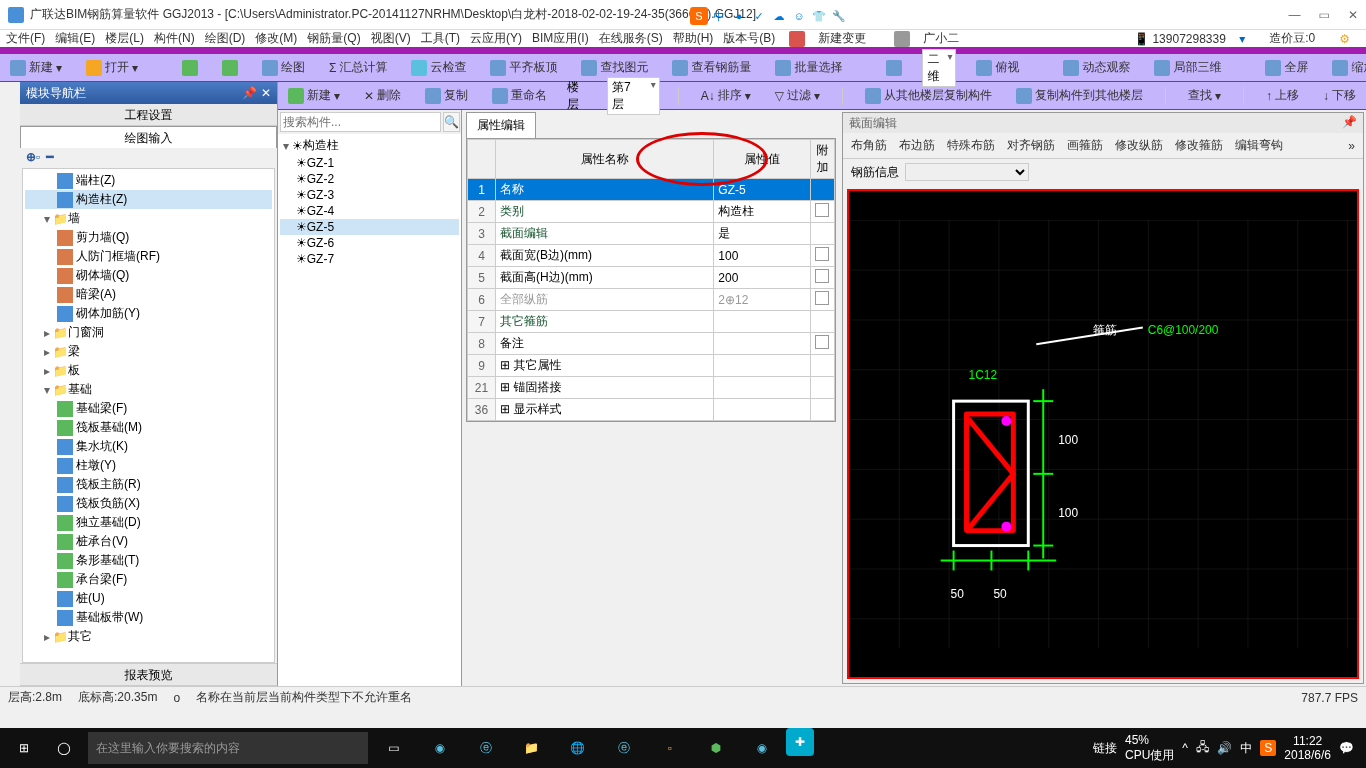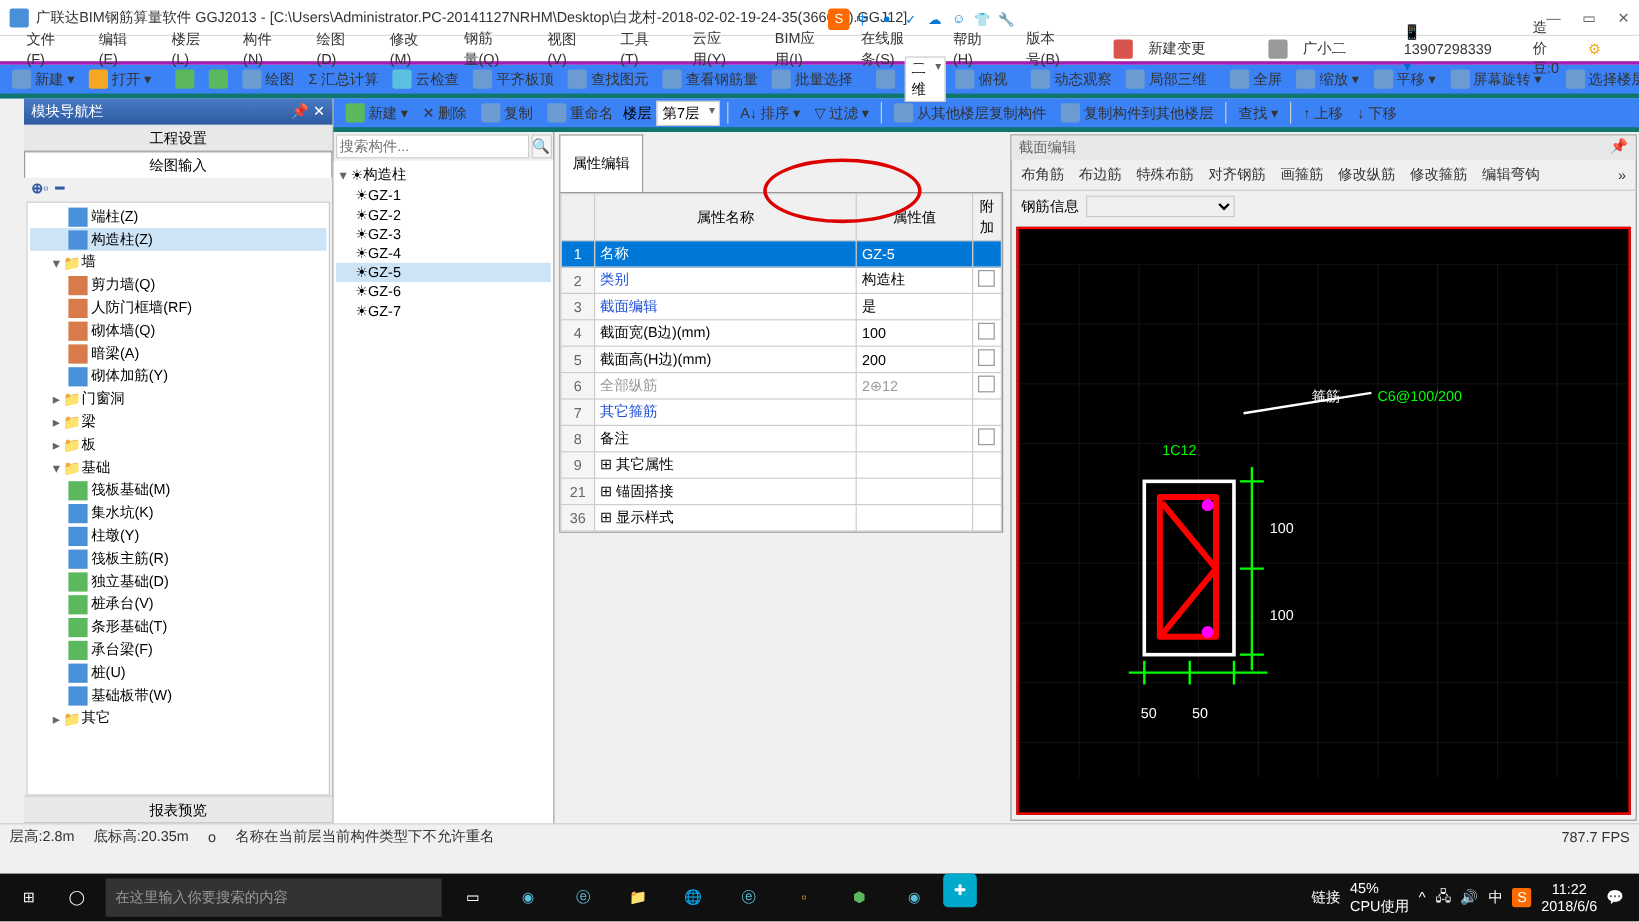--- a/index.html
+++ b/index.html
@@ -4,26 +4,26 @@
 <style>
 *{box-sizing:border-box;margin:0;padding:0;font-family:"Microsoft YaHei",SimSun,Arial,sans-serif;font-size:12px;}
 body{background:#f0f0f0;width:1366px;height:768px;overflow:hidden;position:relative;}
 .titlebar{height:30px;background:#fff;display:flex;align-items:center;padding:0 8px;border-bottom:1px solid #ddd;}
 .titlebar .icon{width:16px;height:16px;background:#4a90d9;border-radius:2px;margin-right:6px;}
 .titlebar .title{flex:1;color:#333;}
 .titlebar .winbtns{display:flex;gap:18px;color:#666;}
 .titlebar .winbtns span{cursor:pointer;}
 .ime-bar{position:absolute;top:7px;left:690px;display:flex;gap:2px;align-items:center;}
 .ime-bar span{width:18px;height:18px;display:inline-flex;align-items:center;justify-content:center;font-size:11px;}
-.menubar{height:24px;background:#fff;display:flex;align-items:center;padding:0 22px;border-bottom:3px solid #a21caf;gap:24px;}
+.menubar{height:24px;background:#fff;display:flex;align-items:center;padding:0 6px;border-bottom:7px solid #a21caf;}
 .menubar span{margin-right:10px;color:#333;cursor:pointer;}
 .menubar .right{margin-left:auto;display:flex;gap:14px;align-items:center;}
 .menubar .link{color:#0066cc;}
 .menubar .user{color:#0066cc;}
-.toolbar1,.toolbar2,.toolbar3{height:28px;background:#3b82f6;display:flex;align-items:center;padding:0 6px;border-bottom:4px solid #0f766e;gap:4px;}
+.toolbar1,.toolbar2,.toolbar3{height:28px;background:#c4b5fd;display:flex;align-items:center;padding:0 6px;border-bottom:1px solid #0f766e;gap:16px;}
 .tbtn{display:inline-flex;align-items:center;gap:3px;padding:2px 4px;color:#333;white-space:nowrap;cursor:pointer;}
 .tbtn .ico{width:16px;height:16px;display:inline-block;background:#6b9bd1;border-radius:2px;}
 .sep{width:1px;height:18px;background:#ccc;margin:0 2px;}
 .drop{border:1px solid #ccc;padding:1px 16px 1px 4px;background:#fff;position:relative;}
 .drop::after{content:"▾";position:absolute;right:3px;top:1px;font-size:10px;color:#666;}
 .main{display:flex;height:604px;margin-left:20px;}
 .leftpanel{width:258px;display:flex;flex-direction:column;border-right:1px solid #999;}
 .navtitle{height:22px;background:linear-gradient(#4a7bc4,#2d5aa0);color:#fff;display:flex;align-items:center;padding:0 6px;}
 .navtitle .pin{margin-left:auto;color:#fff;}
 .navsub{height:22px;background:#e8e8e8;text-align:center;line-height:22px;border-bottom:1px solid #ccc;cursor:pointer;}
@@ -38,29 +38,29 @@
 .ind1{padding-left:16px;}
 .ind2{padding-left:32px;}
 .bottombtns{border-top:1px solid #ccc;}
 .bottombtns div{height:22px;text-align:center;line-height:22px;background:#e8e8e8;border-bottom:1px solid #ccc;cursor:pointer;}
 .midpanel{width:184px;border-right:1px solid #999;display:flex;flex-direction:column;}
 .searchrow{display:flex;padding:2px;gap:2px;}
 .searchrow input{flex:1;border:1px solid #ccc;padding:2px;}
 .searchrow button{width:24px;border:1px solid #ccc;background:#f5f5f5;cursor:pointer;}
 .midtree{flex:1;background:#fff;padding:2px;overflow:auto;}
 .proppanel{flex:1;display:flex;flex-direction:column;}
-.tab{display:inline-block;padding:15px 10px;background:#fff;border:1px solid #999;border-bottom:none;margin:2px 0 0 4px;}
+.tab{display:inline-block;padding:4px 10px;background:#fff;border:1px solid #999;border-bottom:none;margin:2px 0 0 4px;}
 .propgrid{border:1px solid #999;background:#fff;margin:0 4px;}
 .propgrid table{width:100%;border-collapse:collapse;}
 .propgrid th,.propgrid td{border:1px solid #ccc;padding:2px 4px;text-align:left;height:19px;}
 .propgrid th{background:#f0f0f0;font-weight:normal;text-align:center;}
 .propgrid td.num{background:#f5f5f5;text-align:center;width:28px;color:#666;}
 .propgrid tr.selrow td{background:#0078d7;color:#fff;}
 .propgrid tr.selrow td.num{background:#0078d7;color:#fff;}
-.propgrid td.blue{color:#1d4ed8;}
+.propgrid td.blue{color:#14532d;}
 .propgrid td.gray{color:#999;}
 .chk{width:14px;height:14px;border:1px solid #999;display:inline-block;}
 .rightpanel{width:522px;border:1px solid #999;margin:2px;display:flex;flex-direction:column;}
 .righttitle{height:20px;background:#e8e8e8;padding:2px 6px;color:#666;}
 .righttabs{height:26px;display:flex;align-items:center;padding:0 8px;gap:12px;border-bottom:1px solid #ccc;}
 .righttabs span{cursor:pointer;color:#333;}
 .rightinfo{height:26px;display:flex;align-items:center;padding:0 8px;gap:6px;}
 .rightinfo select{border:1px solid #ccc;width:124px;height:18px;}
 .canvas{flex:1;background:#000;margin:4px;border:2px solid red;position:relative;}
 .canvas svg{width:100%;height:100%;}
@@ -236,33 +236,41 @@
       <div class="tree-item ind2">
           <span class="tico" style="background:#4a90d9;"></span>
           <span>砌体加筋(Y)</span>
         </div>
       <div class="tree-item ind1"><span class="exp">▸</span>📁 <span>门窗洞</span></div>
       <div class="tree-item ind1"><span class="exp">▸</span>📁 <span>梁</span></div>
       <div class="tree-item ind1"><span class="exp">▸</span>📁 <span>板</span></div>
       <div class="tree-item ind1"><span class="exp">▾</span>📁 <span>基础</span></div>
       <div class="tree-item ind2">
           <span class="tico" style="background:#5cb85c;"></span>
+          <span>基础梁(F)</span>
+        </div>
+      <div class="tree-item ind2">
+          <span class="tico" style="background:#5cb85c;"></span>
           <span>筏板基础(M)</span>
         </div>
       <div class="tree-item ind2">
           <span class="tico" style="background:#4a90d9;"></span>
           <span>集水坑(K)</span>
         </div>
       <div class="tree-item ind2">
           <span class="tico" style="background:#4a90d9;"></span>
           <span>柱墩(Y)</span>
         </div>
       <div class="tree-item ind2">
           <span class="tico" style="background:#4a90d9;"></span>
           <span>筏板主筋(R)</span>
+        </div>
+      <div class="tree-item ind2">
+          <span class="tico" style="background:#4a90d9;"></span>
+          <span>筏板负筋(X)</span>
         </div>
       <div class="tree-item ind2">
           <span class="tico" style="background:#5cb85c;"></span>
           <span>独立基础(D)</span>
         </div>
       <div class="tree-item ind2">
           <span class="tico" style="background:#5cb85c;"></span>
           <span>桩承台(V)</span>
         </div>
       <div class="tree-item ind2">

